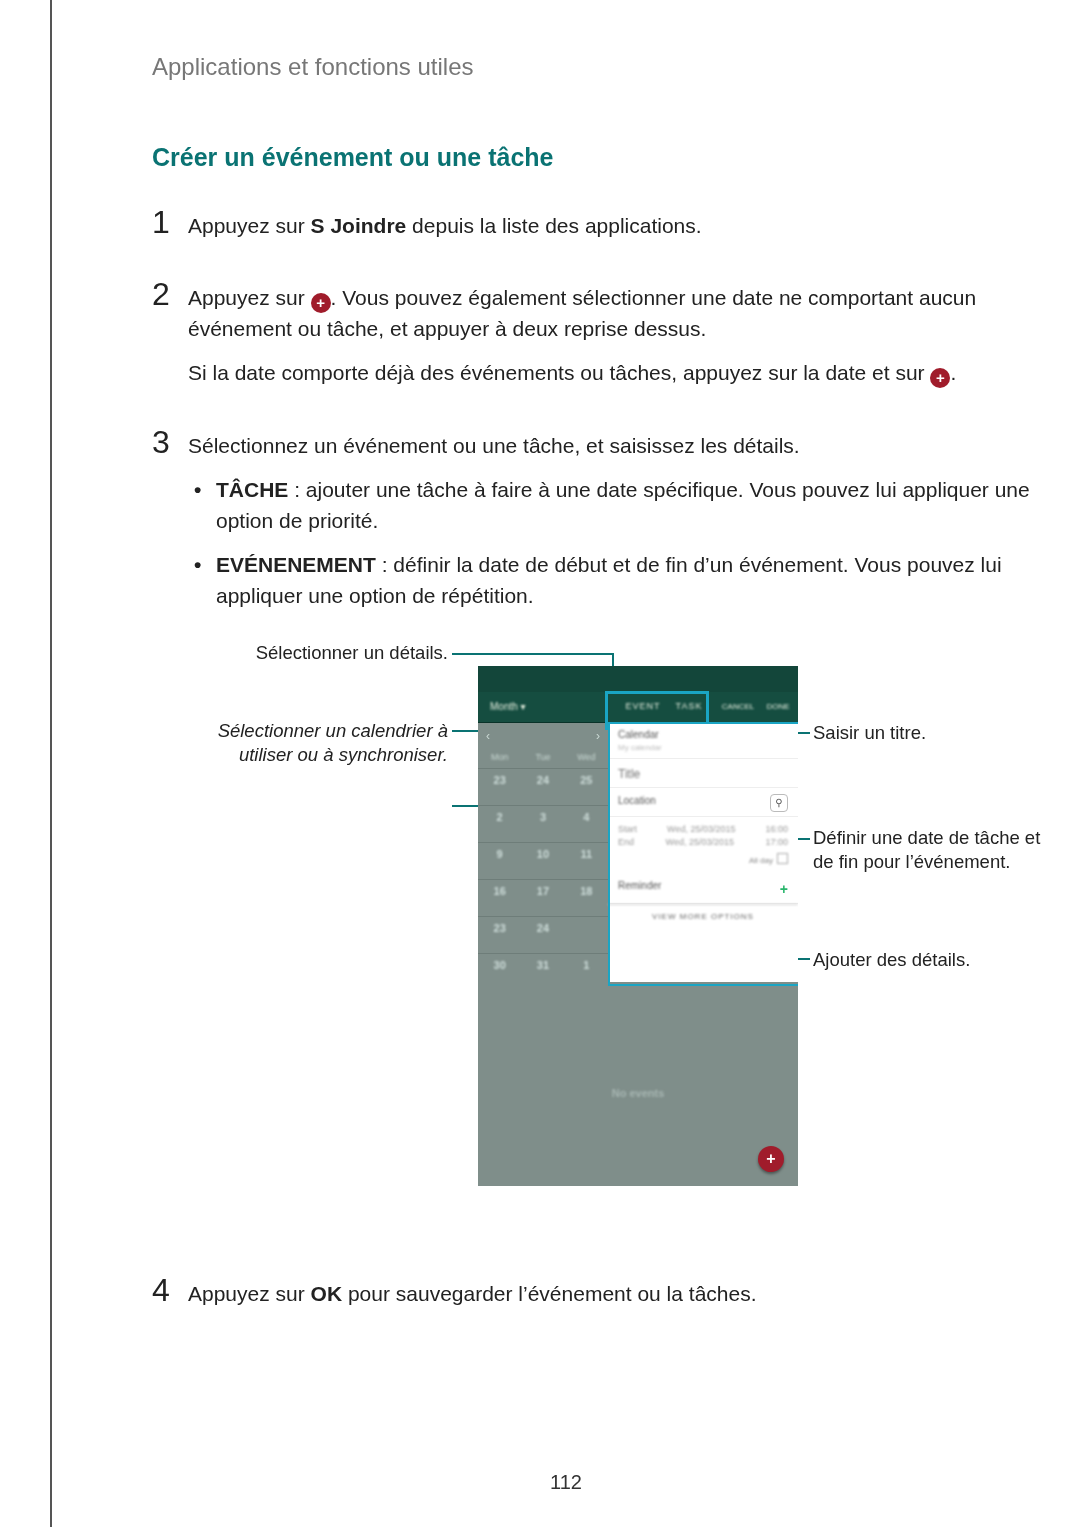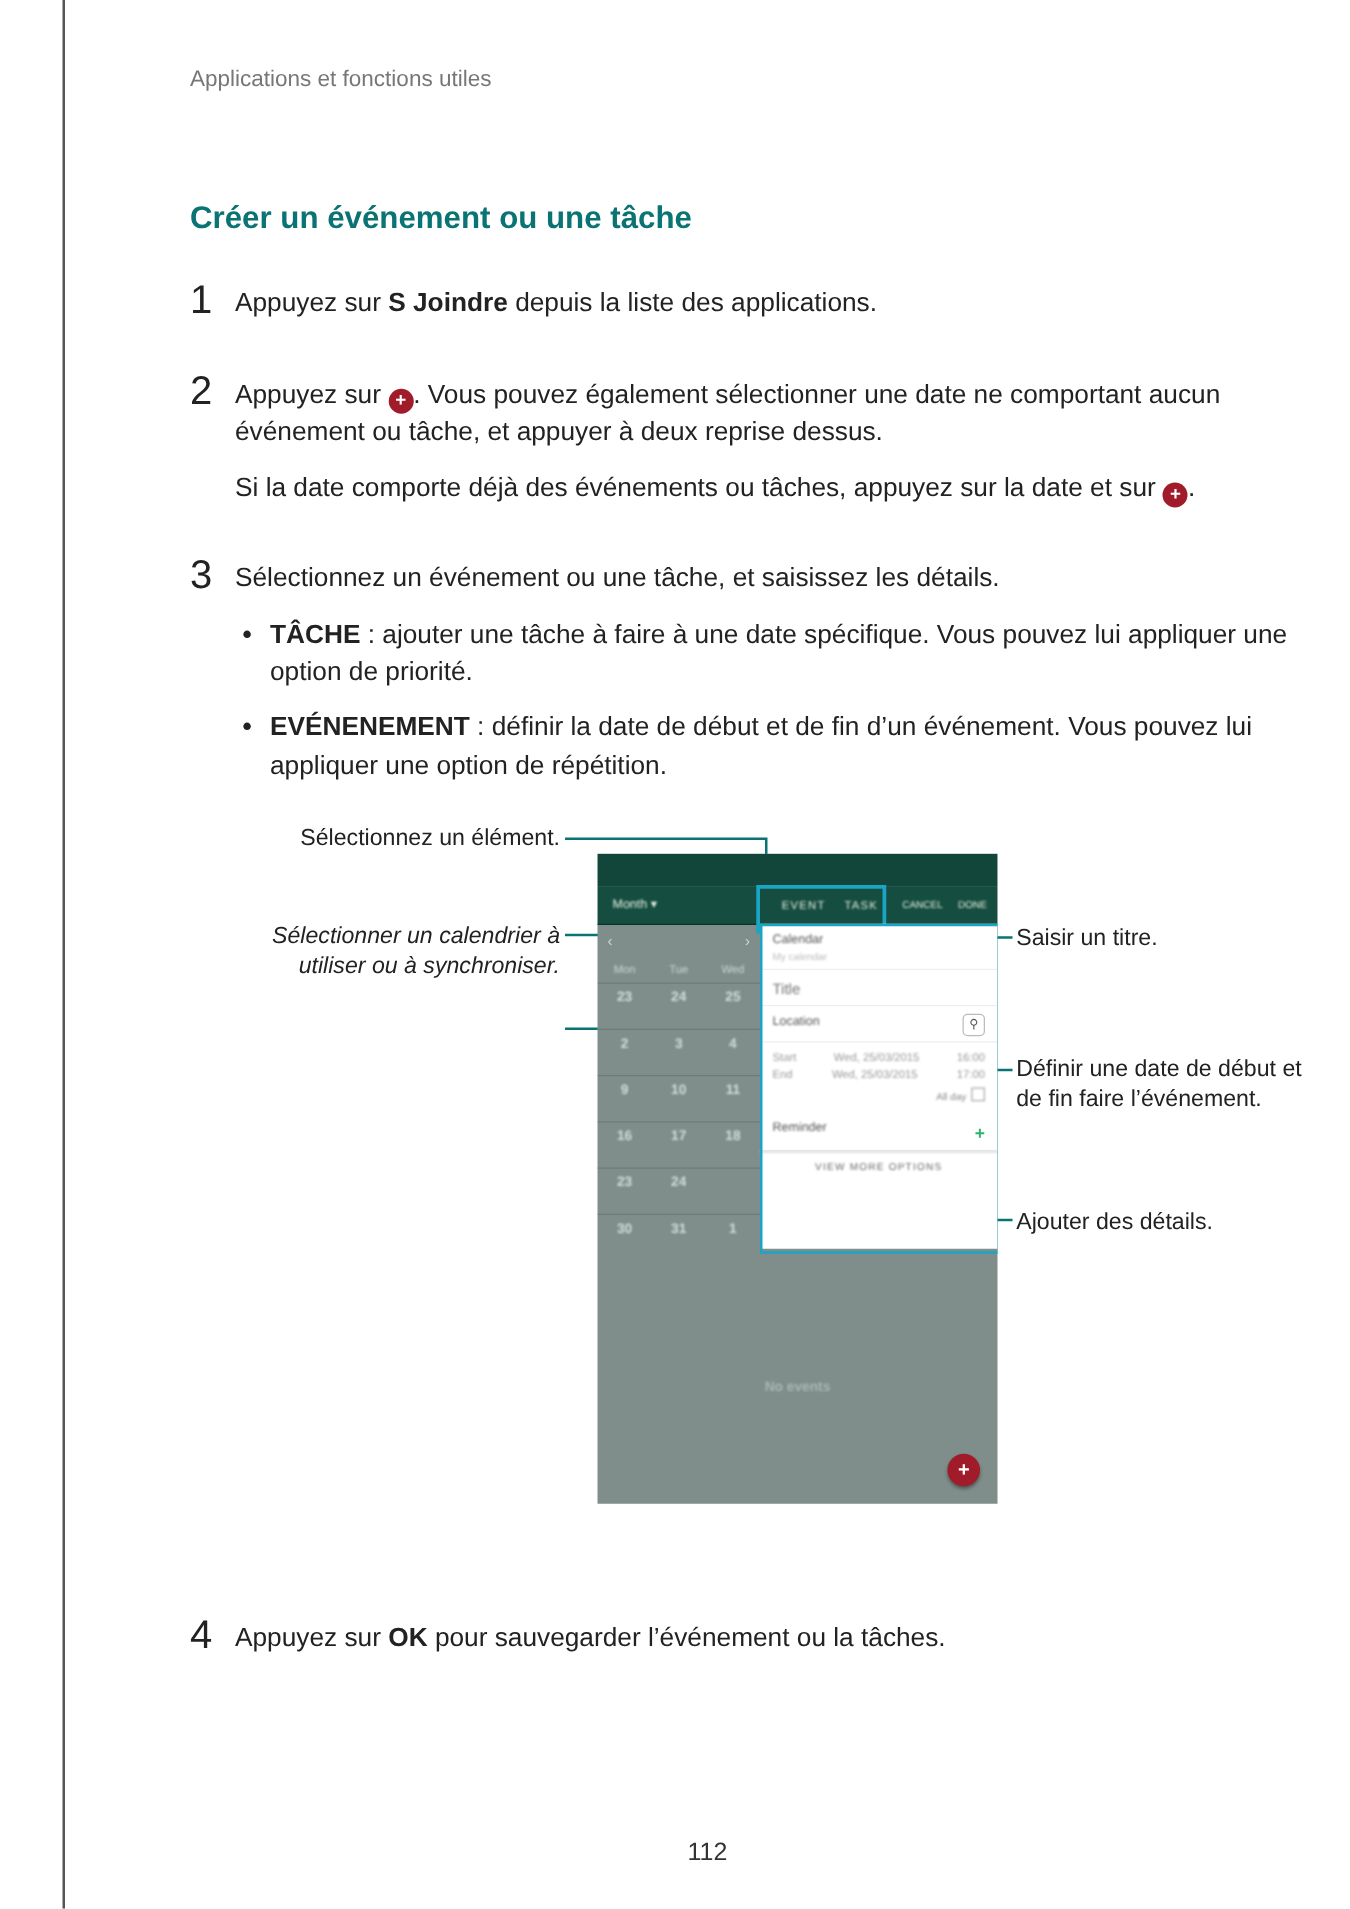--- a/index.html
+++ b/index.html
@@ -14,22 +14,22 @@
   .page{
     padding:40px 100px 60px 100px;
     border-left:2px solid #555;
     margin-left:50px;
     min-height:1527px;
     box-sizing:border-box;
     position:relative;
   }
   .breadcrumb{
     color:#777;
-    font-size:18px;
-    margin-bottom:80px;
+    font-size:24px;
+    margin-bottom:54px;
     margin-top:10px;
   }
   h2.section-title{
     color:#0a7373;
     font-weight:700;
     font-size:25px;
     margin:0 0 30px 0;
   }
   ol.steps{list-style:none;padding:0;margin:0;}
   ol.steps>li{
@@ -254,25 +254,25 @@
           <li>
             <span class="b">TÂCHE</span><span> : ajouter une tâche à faire à une date spécifique. Vous pouvez lui appliquer une option de priorité.</span>
           </li>
           <li>
             <span class="b">EVÉNENEMENT</span><span> : définir la date de début et de fin d’un événement. Vous pouvez lui appliquer une option de répétition.</span>
           </li>
         </ul>
 
         <div class="diagram-wrap">
 
-          <div class="callout left" style="left:10px;top:10px;width:250px;">Sélectionnez un élément.</div>
+          <div class="callout left" style="left:10px;top:10px;width:250px;">Sélectionner un détails.</div>
           <div class="callout left" style="left:0;top:88px;width:260px;font-style:italic;">Sélectionner un calendrier à utiliser ou à synchroniser.</div>
 
           <div class="callout" style="left:625px;top:90px;width:230px;">Saisir un titre.</div>
-          <div class="callout" style="left:625px;top:195px;width:250px;">Définir une date de début et de fin faire l’événement.</div>
+          <div class="callout" style="left:625px;top:195px;width:250px;">Définir une date de tâche et de fin pour l’événement.</div>
           <div class="callout" style="left:625px;top:317px;width:230px;">Ajouter des détails.</div>
 
           <div class="lead h" style="left:264px;top:22px;width:160px;"></div>
           <div class="lead v" style="left:424px;top:22px;height:30px;"></div>
           <div class="lead h" style="left:264px;top:99px;width:160px;"></div>
           <div class="lead h" style="left:264px;top:174px;width:160px;"></div>
           <div class="lead h" style="left:600px;top:101px;width:22px;"></div>
           <div class="lead v" style="left:600px;top:101px;height:40px;"></div>
           <div class="lead h" style="left:600px;top:207px;width:22px;"></div>
           <div class="lead v" style="left:600px;top:195px;height:50px;"></div>

